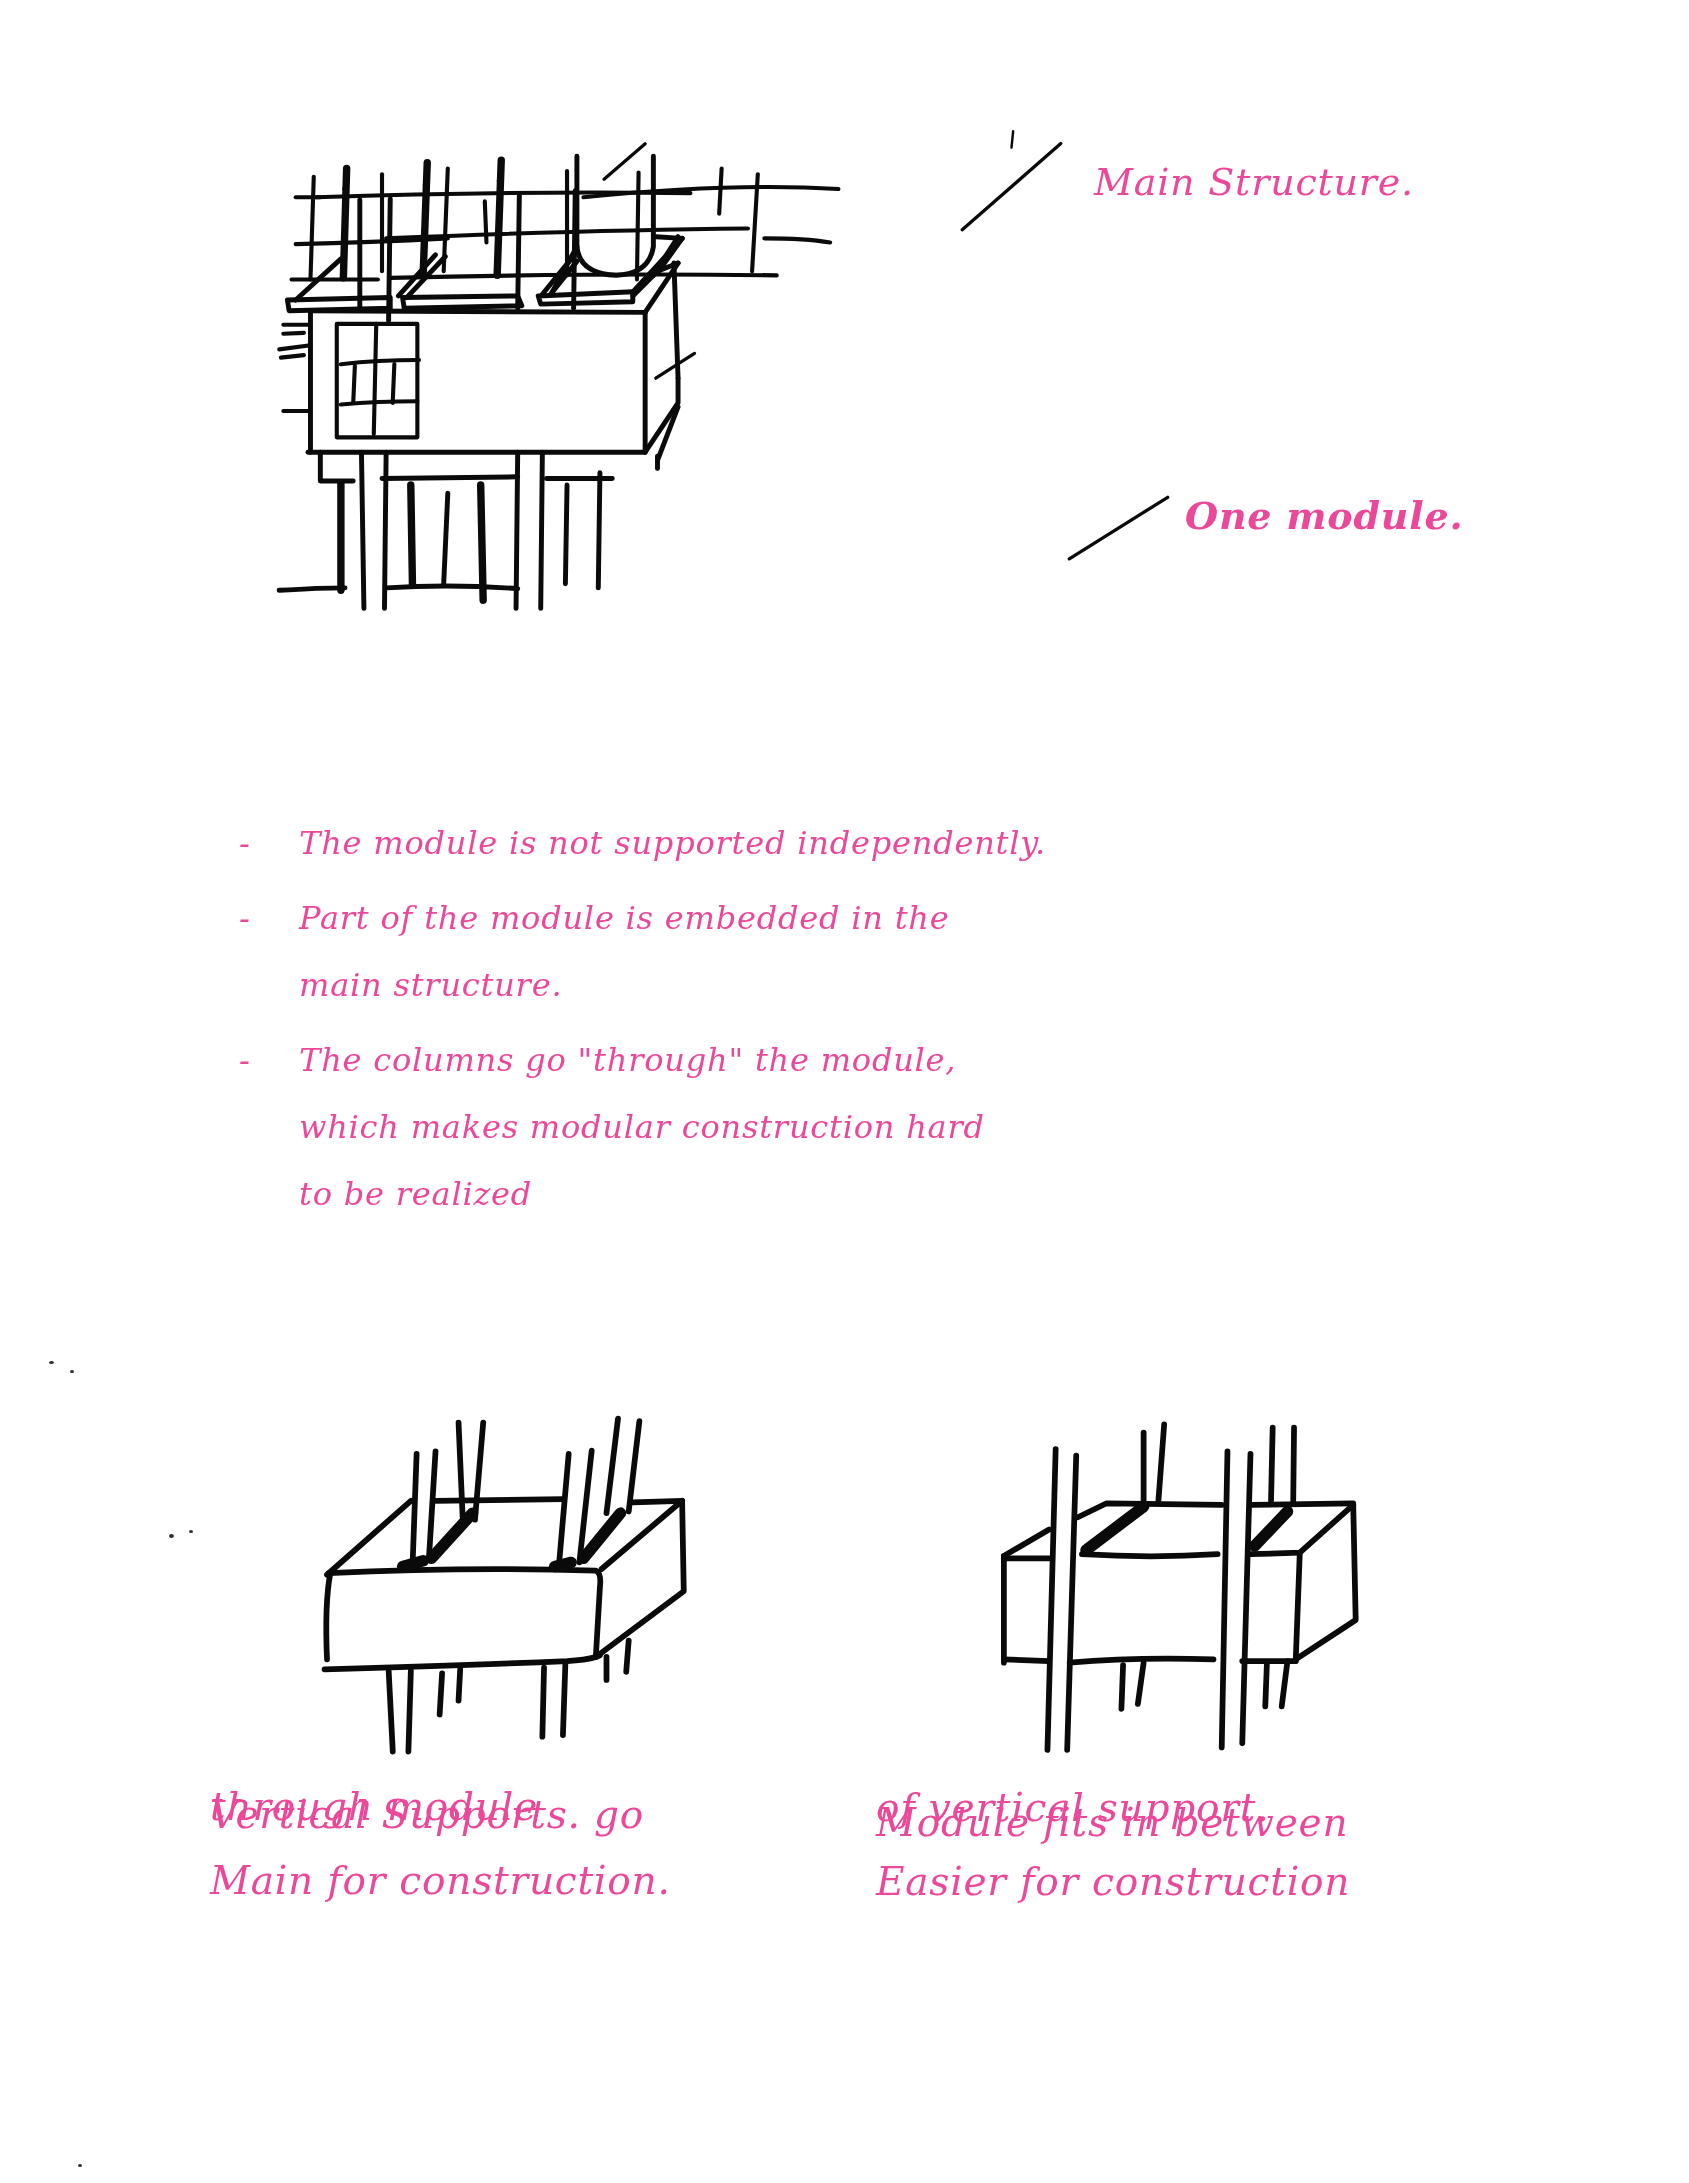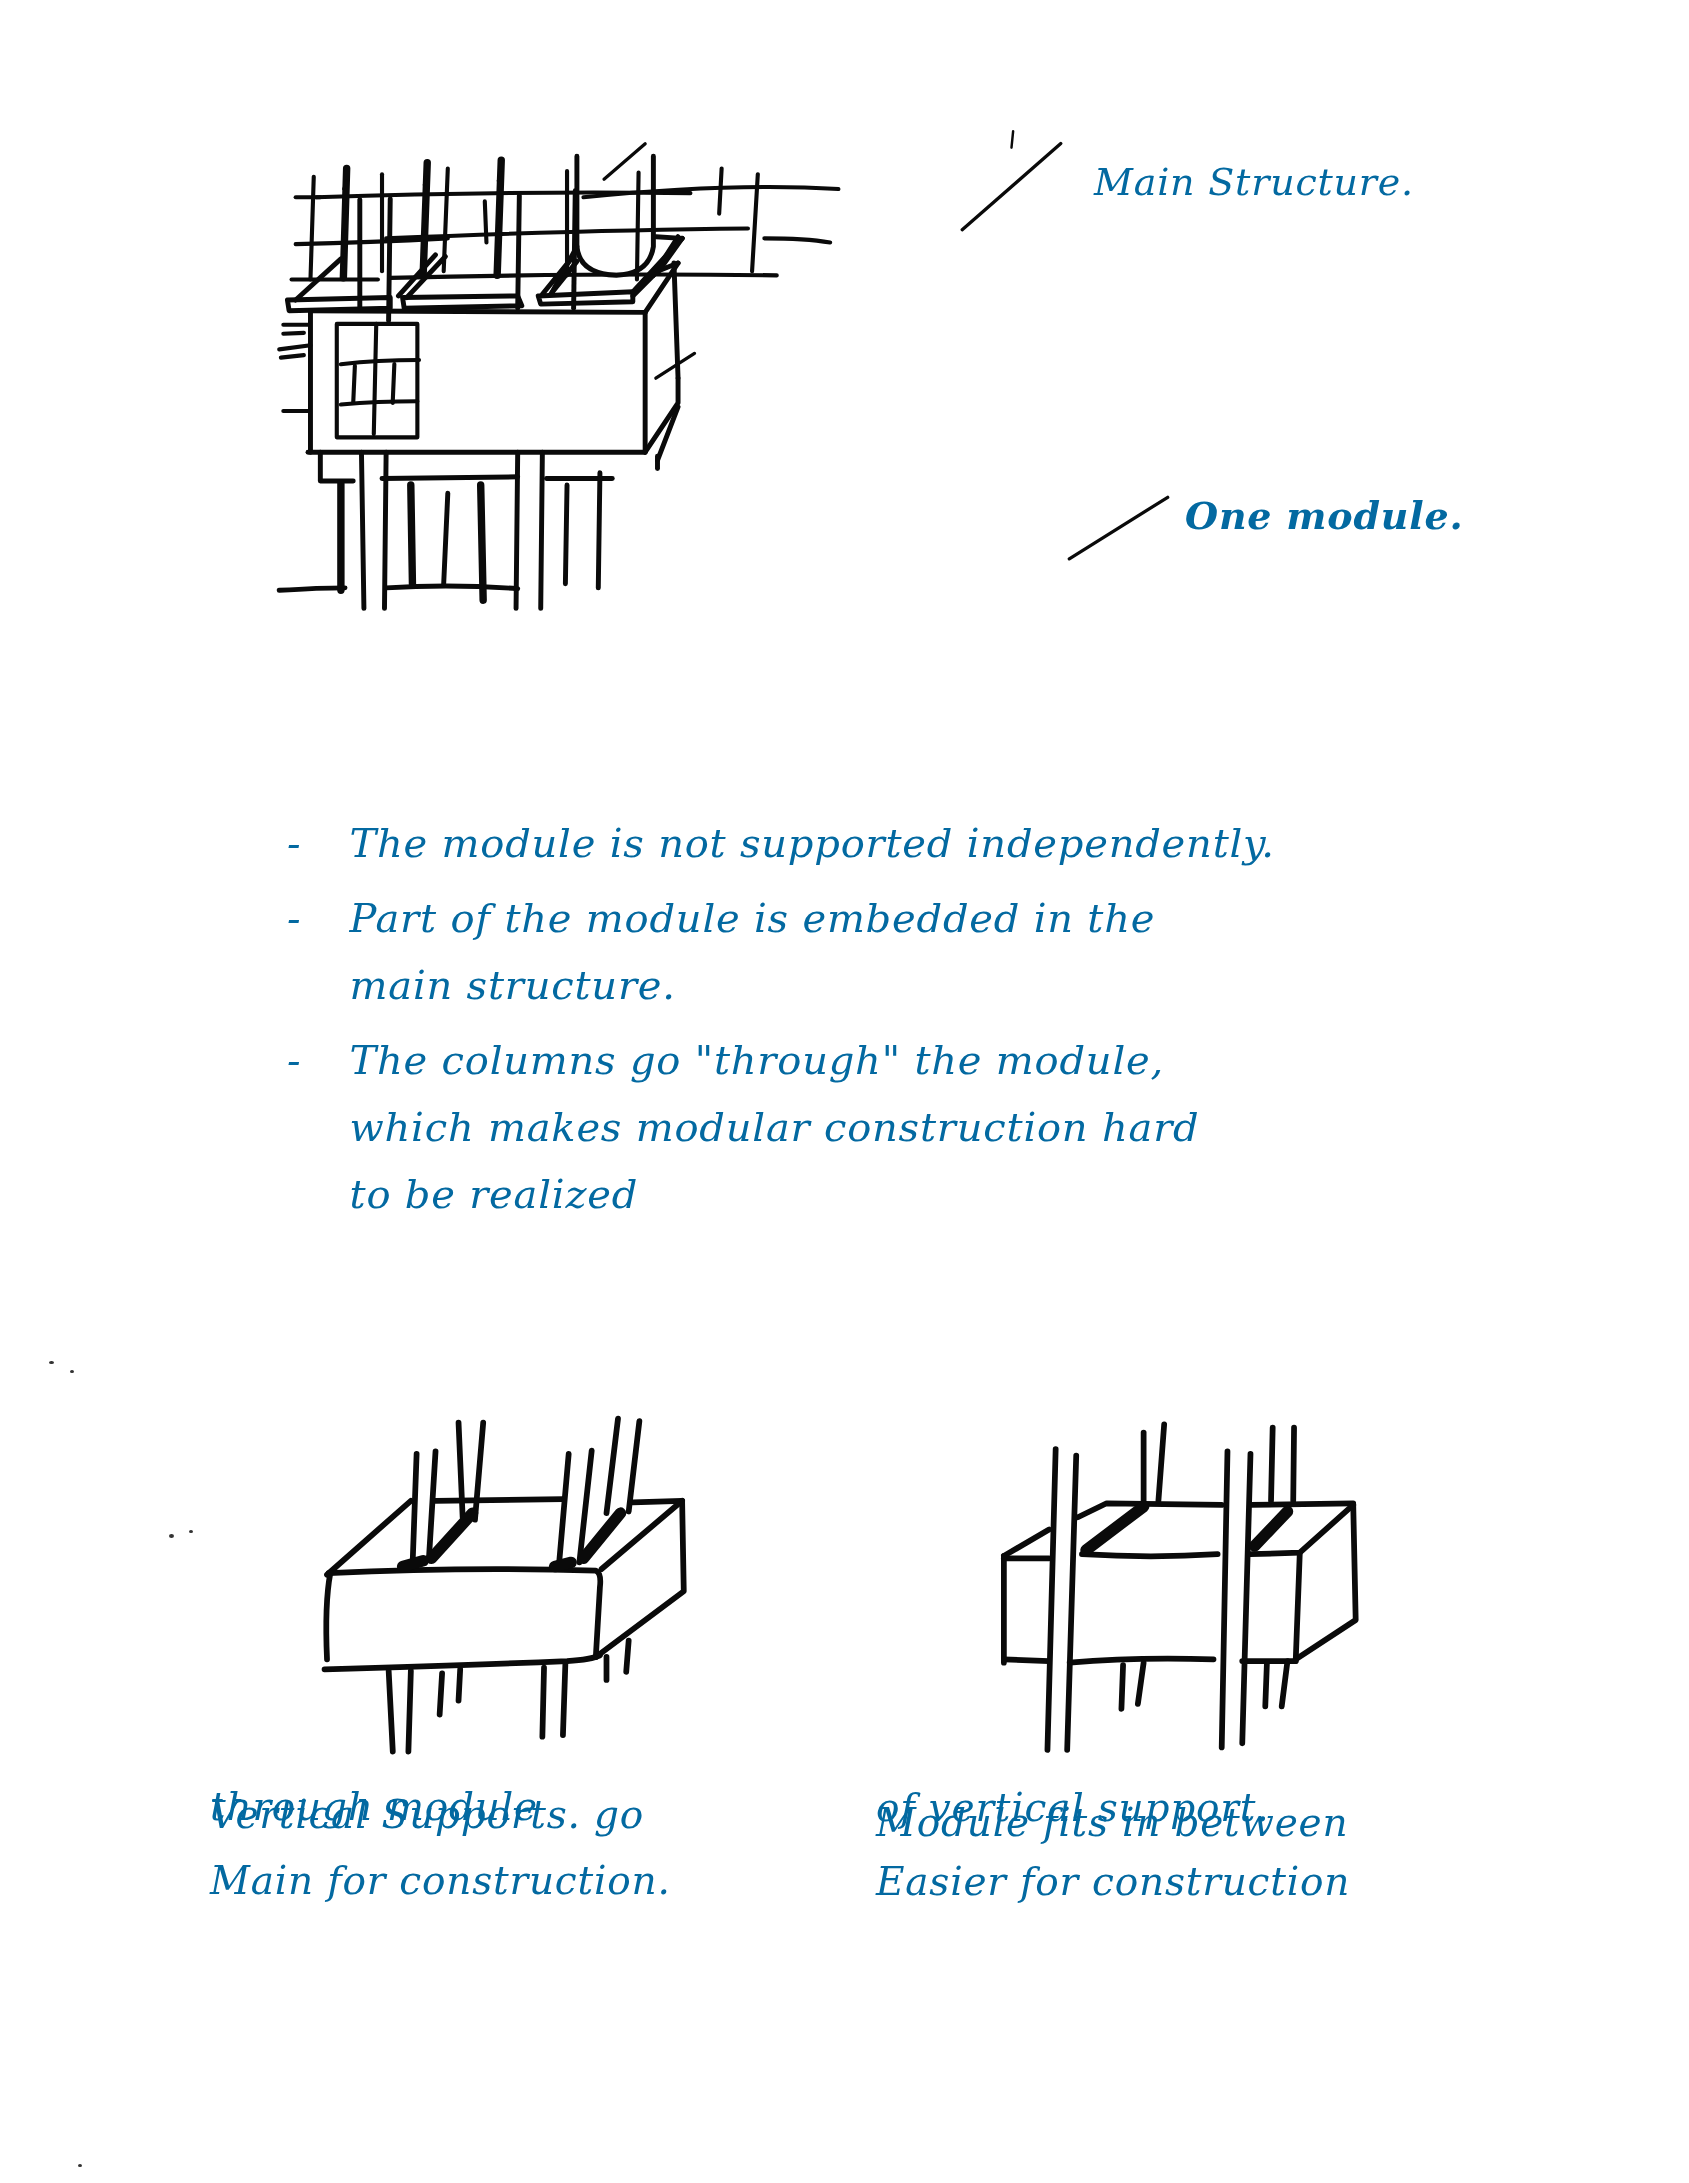--- a/index.html
+++ b/index.html
@@ -2,23 +2,23 @@
 <html style="font-size:13px"><head>
 <meta charset="utf-8">
 <style>
   html, body { margin:0; padding:0; background:#ffffff; }
   body { width:1690px; height:2183px; position:relative; overflow:hidden;
          font-family:"DejaVu Serif", serif; color:#0a0a0a; }
   .sketch { position:absolute; }
   .sketch svg { width:100%; height:100%; display:block; }
   .sketch svg * { fill:none; stroke:#0a0a0a; stroke-linecap:round; stroke-linejoin:round; }
   .hand { position:absolute; font-family:"DejaVu Serif", serif; font-style:italic;
-          color:#0369a1; white-space:nowrap; letter-spacing:0.8px; }
+          color:#ec4899; white-space:nowrap; letter-spacing:0.8px; }
   .label { font-size:38px; }
-  .note { font-size:40px; line-height:67px;margin-left:48px; }
+  .note { font-size:32px; line-height:67px; }
   .caption { font-size:39px; line-height:76px; }
   .dash { display:inline-block; width:49px; }
   .speck { position:absolute; background:#333; border-radius:50%; }
 </style>
 </head>
 <body>
 
 <div class="sketch" style="left:271px; top:123px; width:921px; height:683px;">
   <svg viewBox="0 0 1120 830">
 

